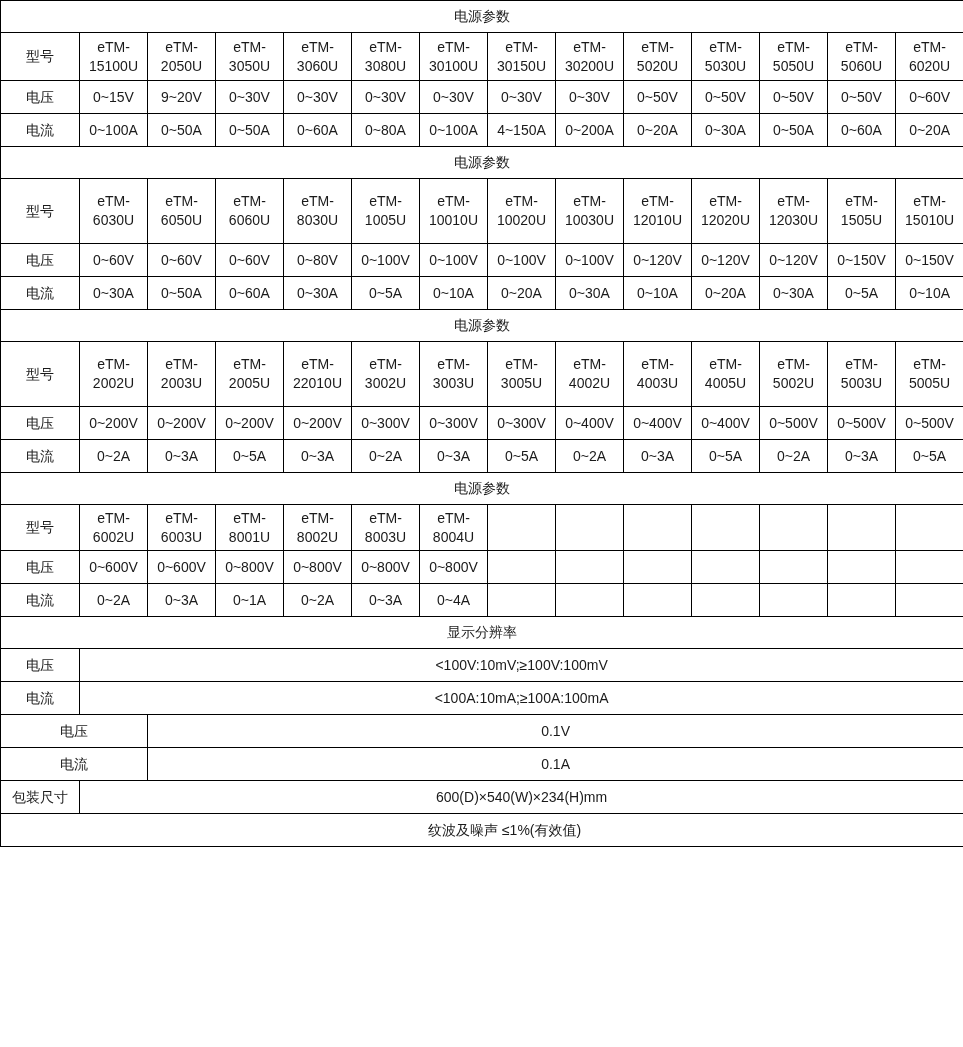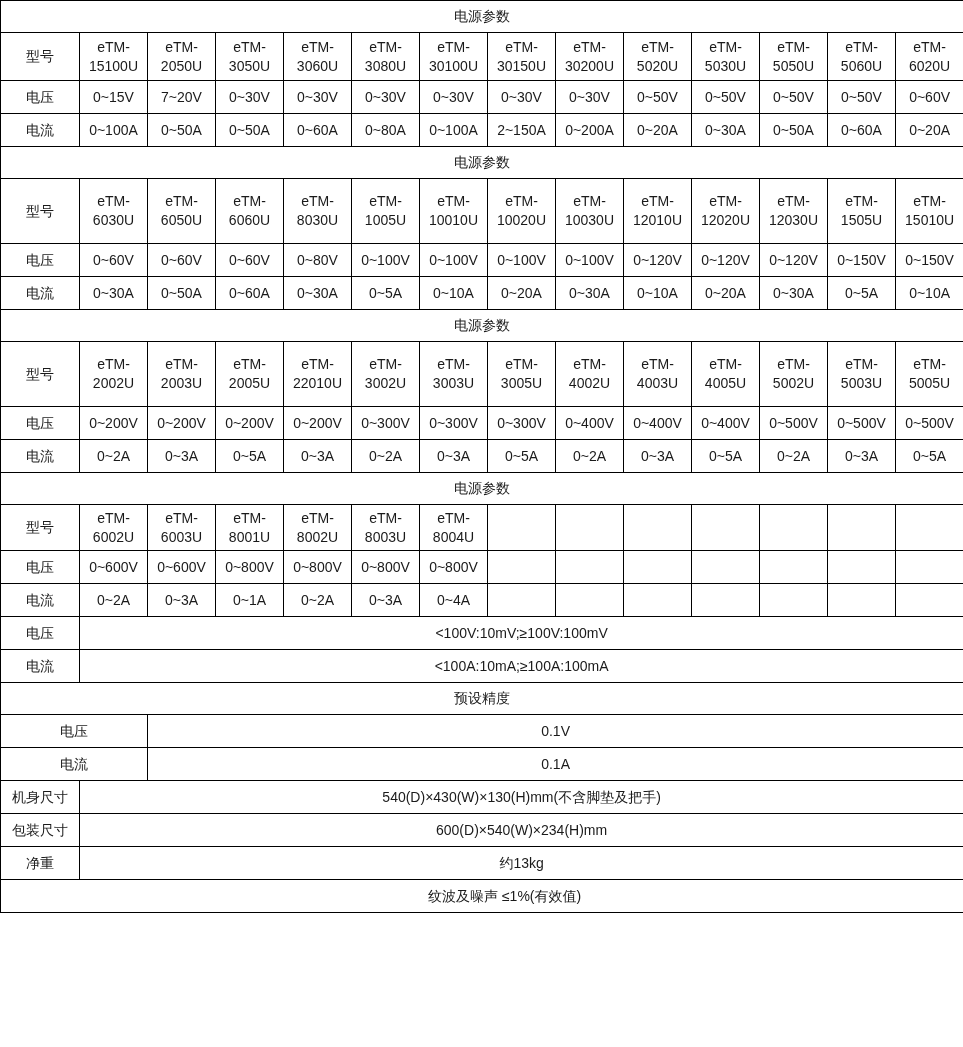--- a/index.html
+++ b/index.html
@@ -67,42 +67,42 @@
         <td>eTM-30200U</td>
         <td>eTM-5020U</td>
         <td>eTM-5030U</td>
         <td>eTM-5050U</td>
         <td>eTM-5060U</td>
         <td>eTM-6020U</td>
     </tr>
     <tr class="r-data">
       <td>电压</td>
       <td>0~15V</td>
-        <td>7~20V</td>
+        <td>9~20V</td>
         <td>0~30V</td>
         <td>0~30V</td>
         <td>0~30V</td>
         <td>0~30V</td>
         <td>0~30V</td>
         <td>0~30V</td>
         <td>0~50V</td>
         <td>0~50V</td>
         <td>0~50V</td>
         <td>0~50V</td>
         <td>0~60V</td>
     </tr>
     <tr class="r-data">
       <td>电流</td>
       <td>0~100A</td>
         <td>0~50A</td>
         <td>0~50A</td>
         <td>0~60A</td>
         <td>0~80A</td>
         <td>0~100A</td>
-        <td>2~150A</td>
+        <td>4~150A</td>
         <td>0~200A</td>
         <td>0~20A</td>
         <td>0~30A</td>
         <td>0~50A</td>
         <td>0~60A</td>
         <td>0~20A</td>
     </tr>
   </tbody>
 
   <tbody>
@@ -261,60 +261,52 @@
         <td></td>
         <td></td>
         <td></td>
         <td></td>
         <td></td>
         <td></td>
     </tr>
   </tbody>
 
   <tbody>
+    <tr class="r-hdr">
+        <td colspan="14">显示分辨率</td>
+      </tr>
     <tr class="r-data">
       <td>电压</td>
       <td colspan="13">&lt;100V:10mV;≥100V:100mV</td>
     </tr>
     <tr class="r-data">
       <td>电流</td>
       <td colspan="13">&lt;100A:10mA;≥100A:100mA</td>
     </tr>
   </tbody>
 
   <tbody>
-    <tr class="r-hdr">
-        <td colspan="14">预设精度</td>
-      </tr>
     <tr class="r-data">
       <td colspan="2">电压</td>
       <td colspan="12">0.1V</td>
     </tr>
     <tr class="r-data">
       <td colspan="2">电流</td>
       <td colspan="12">0.1A</td>
     </tr>
   </tbody>
 
   <tbody>
     <tr class="r-data">
-      <td>机身尺寸</td>
-      <td colspan="13">540(D)×430(W)×130(H)mm(不含脚垫及把手)</td>
-    </tr>
-    <tr class="r-data">
       <td>包装尺寸</td>
       <td colspan="13">600(D)×540(W)×234(H)mm</td>
     </tr>
   </tbody>
 
   <tbody>
-    <tr class="r-data">
-      <td>净重</td>
-      <td colspan="13">约13kg</td>
-    </tr>
   </tbody>
 
   <tbody>
     <tr class="r-foot1">
         <td colspan="14">纹波及噪声 ≤1%(有效值)</td>
       </tr>
   </tbody>
 </table>
 
 </body></html>

